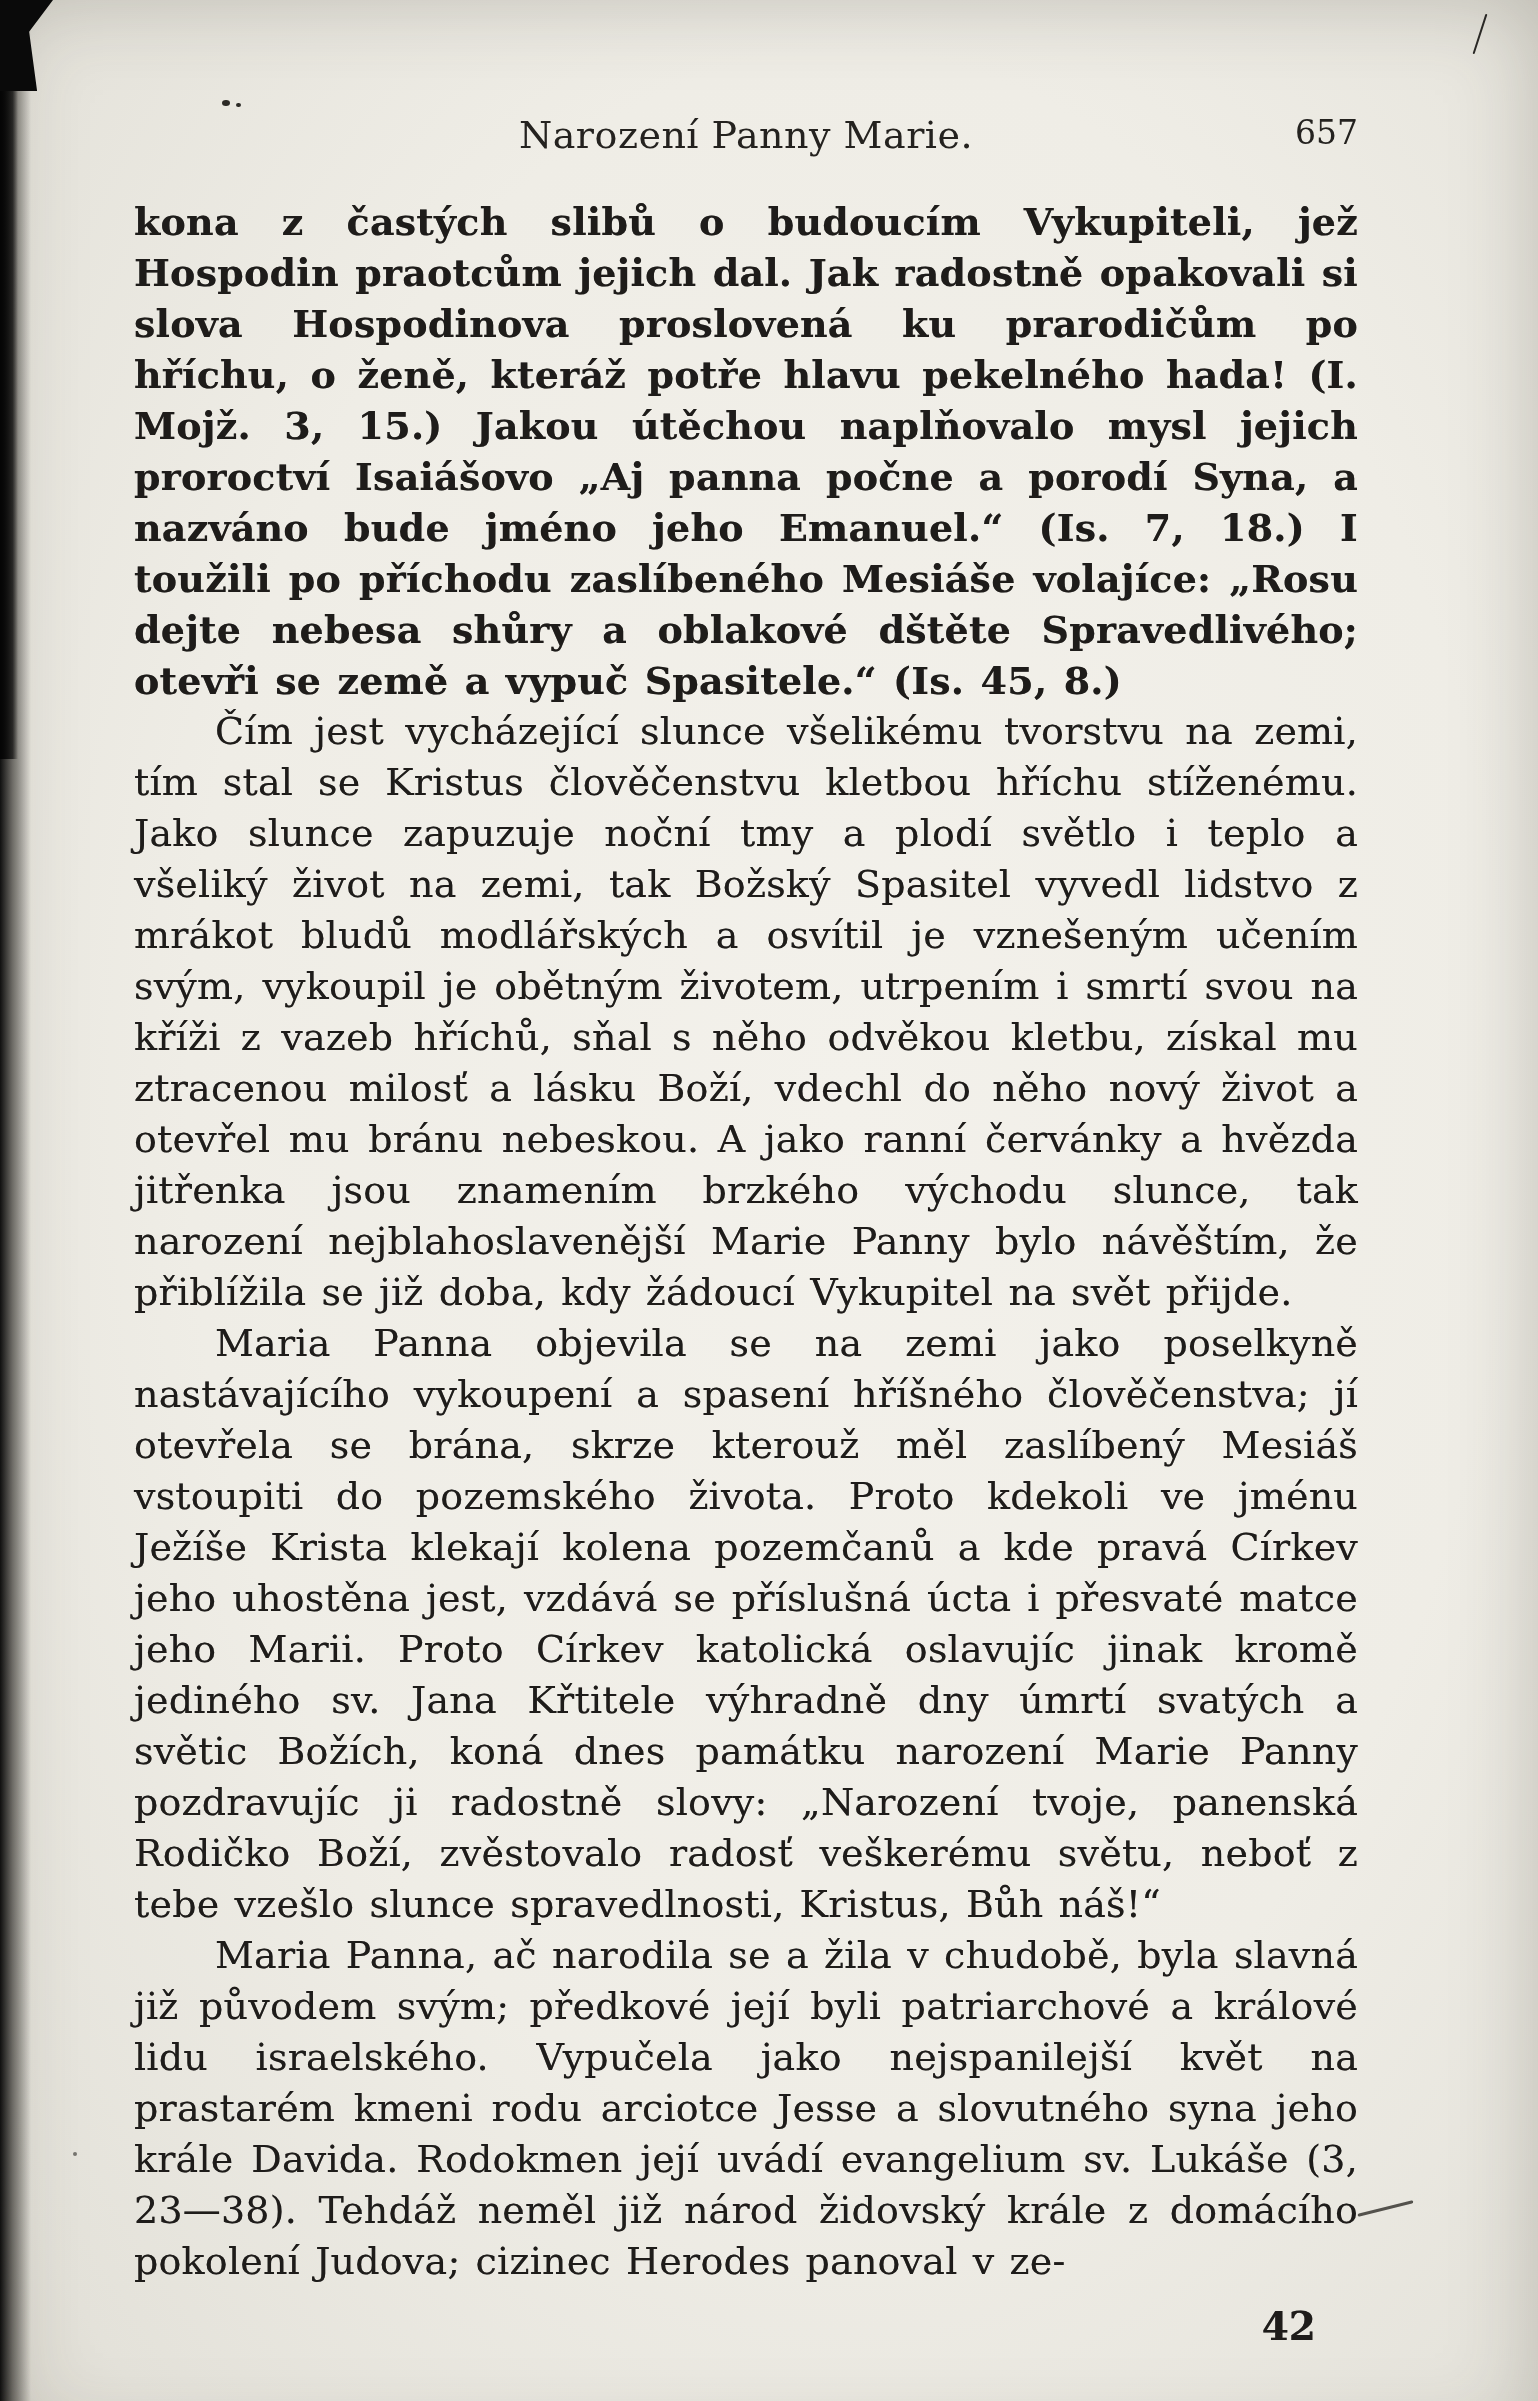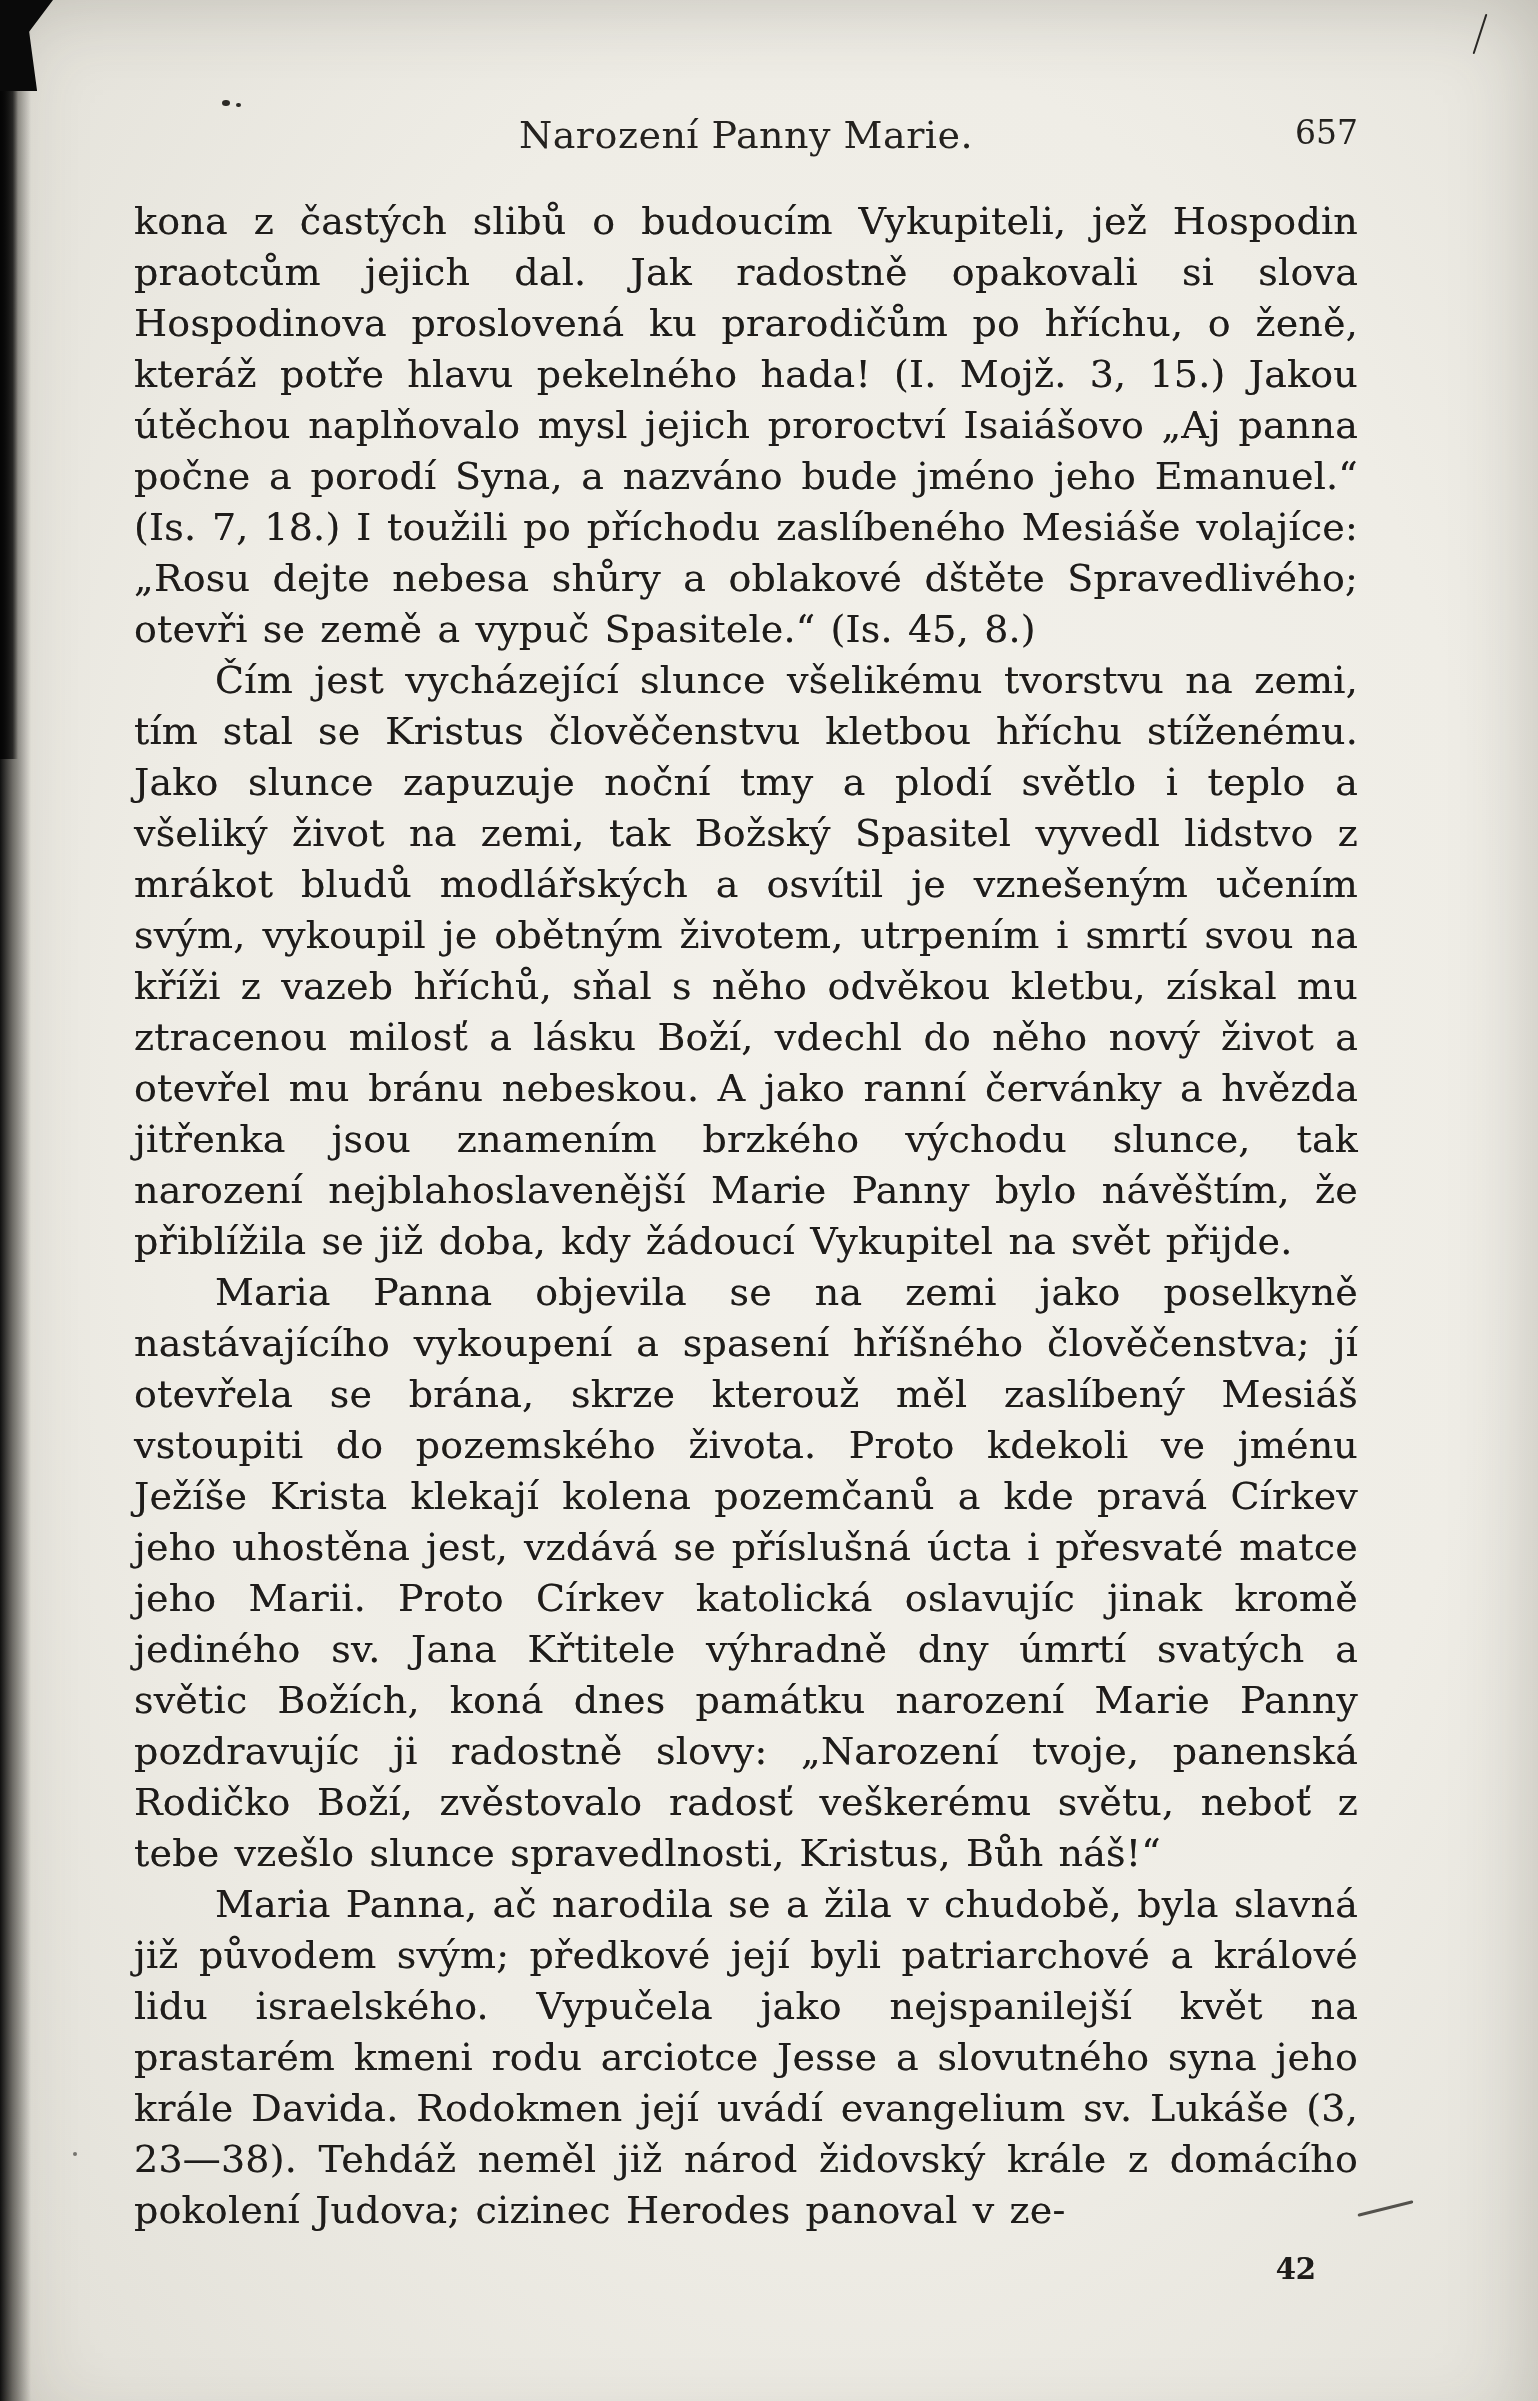--- a/index.html
+++ b/index.html
@@ -94,27 +94,27 @@
     line-height: 51px;
     text-align: justify;
     letter-spacing: 0.2px;
     word-spacing: 2.9px;
   }
   .para {
     margin: 0;
     text-indent: 81px;
     text-shadow: 0 0 0.5px rgba(30,28,26,0.55);
   }
-  .para.no-indent { text-indent: 0; }
+  .para.no-indent { text-indent: 0; font-weight: bold; }
   
   .page-footer {
     margin-top: 16.3px;
     padding-right: 42px;
     text-align: right;
-    font-size: 29px;
+    font-size: 39px;
     font-weight: bold;
     text-shadow: 0 0 0.5px rgba(30,28,26,0.55);
   }
 </style>
 </head>
 <body>
 
 <div class="sheet">
 
   <div class="binding-shadow"></div>

